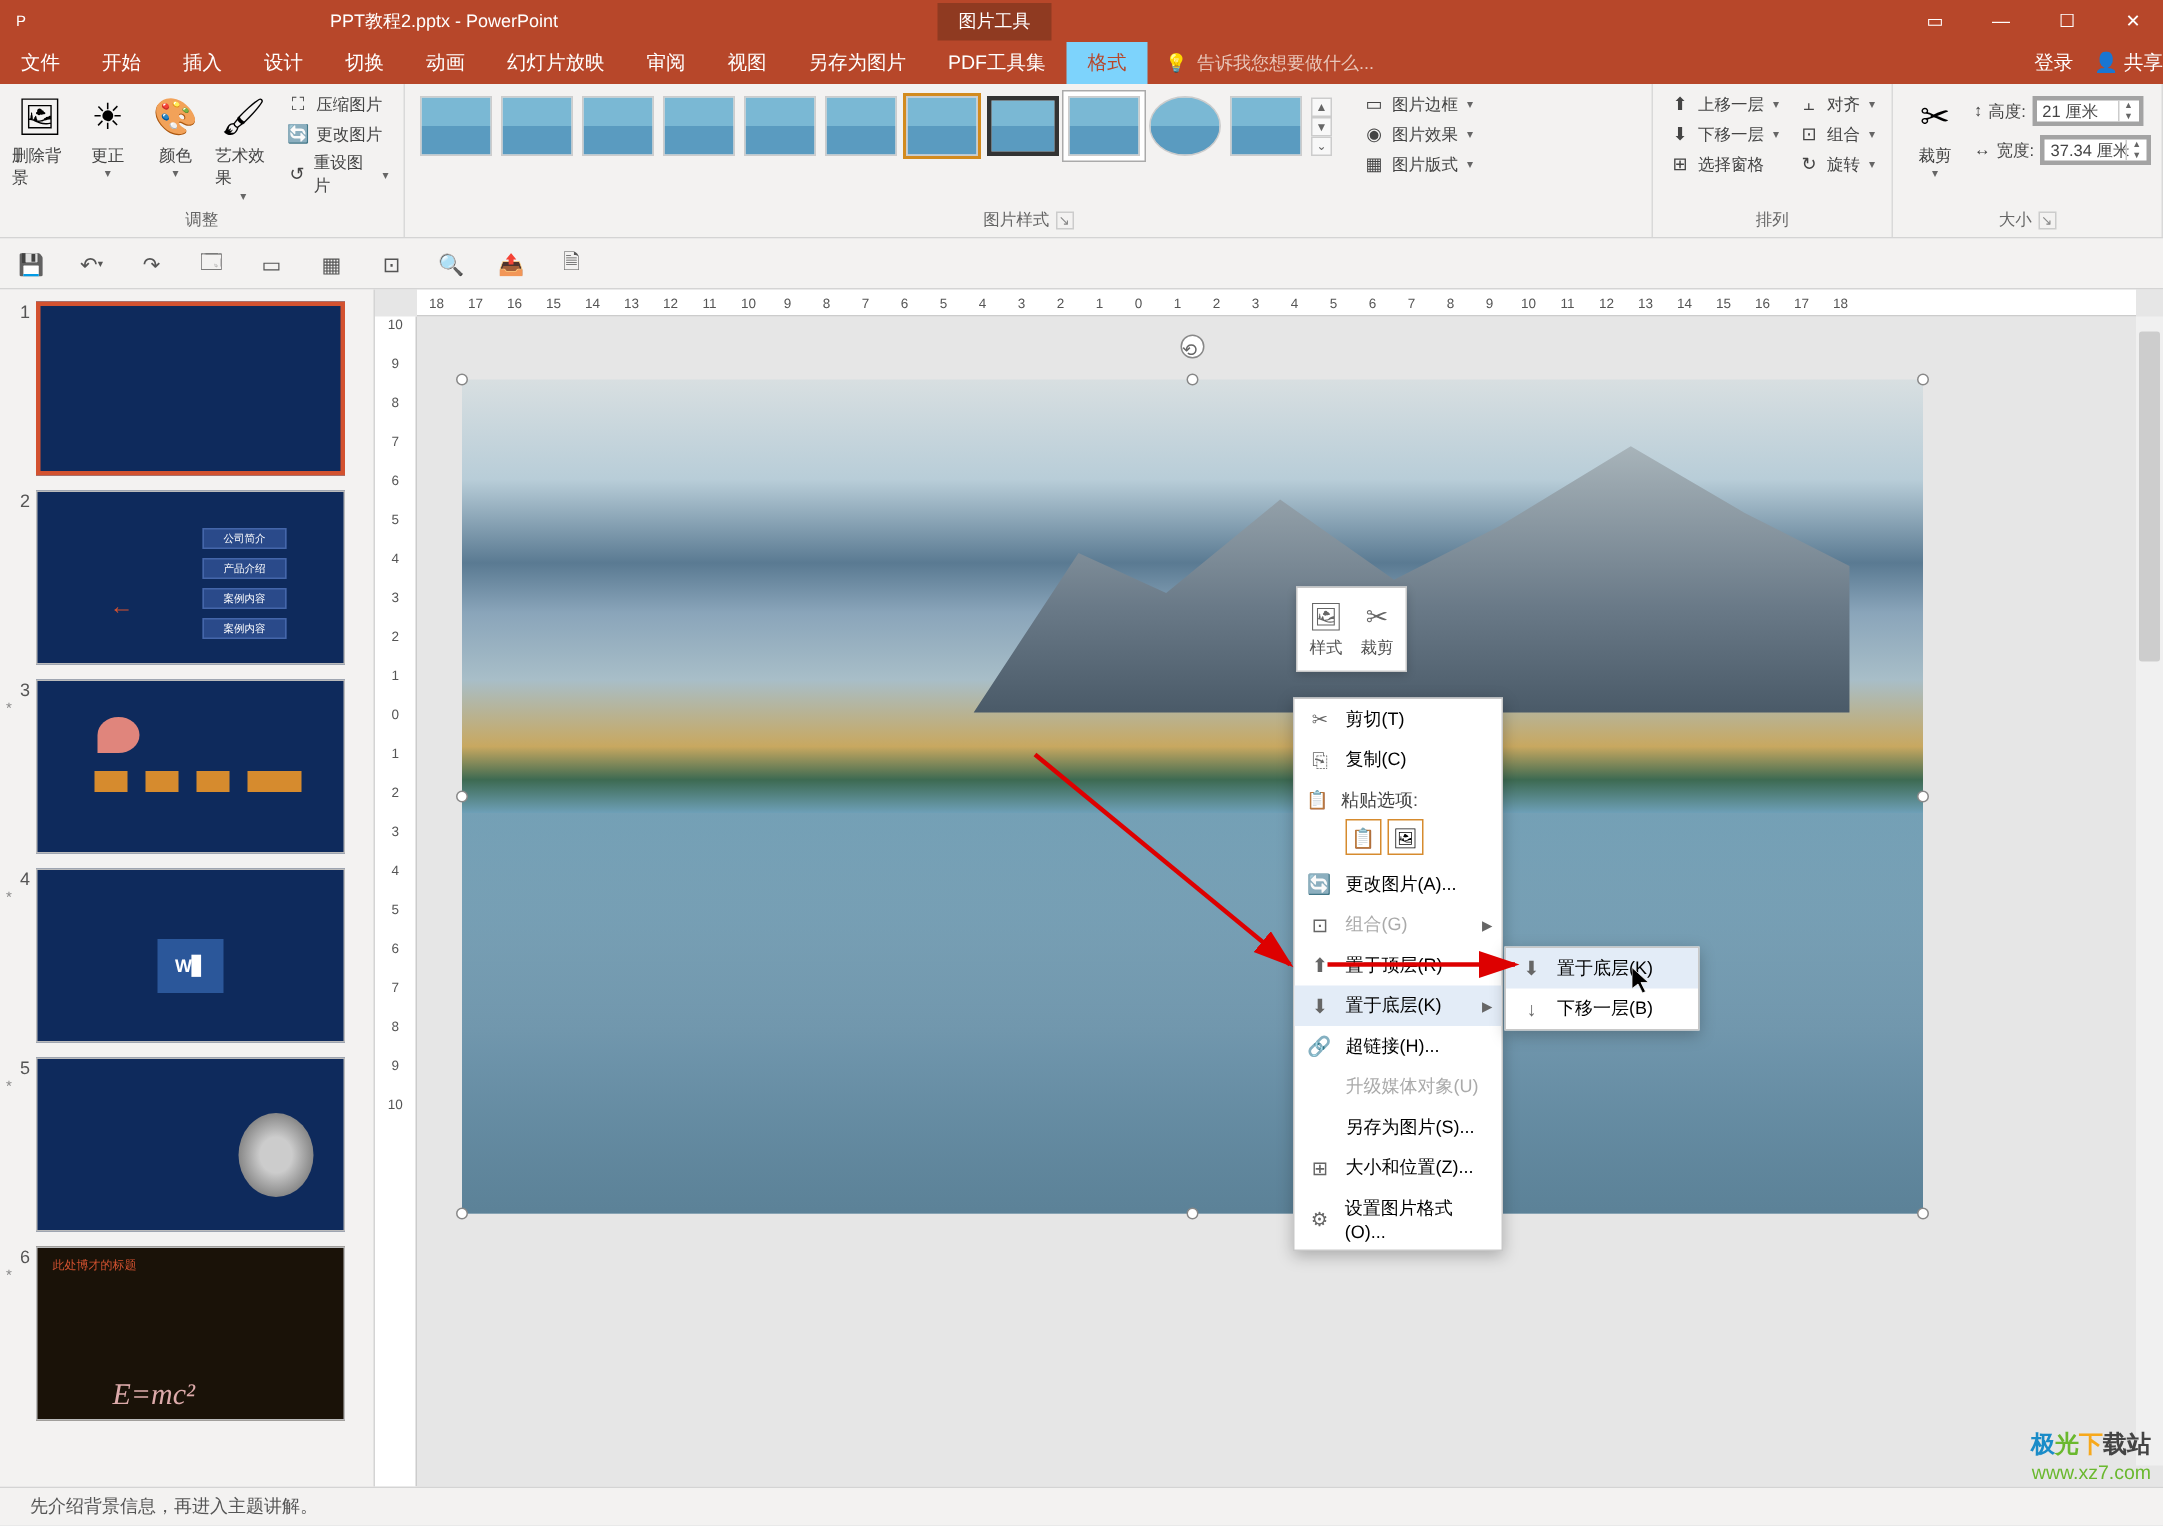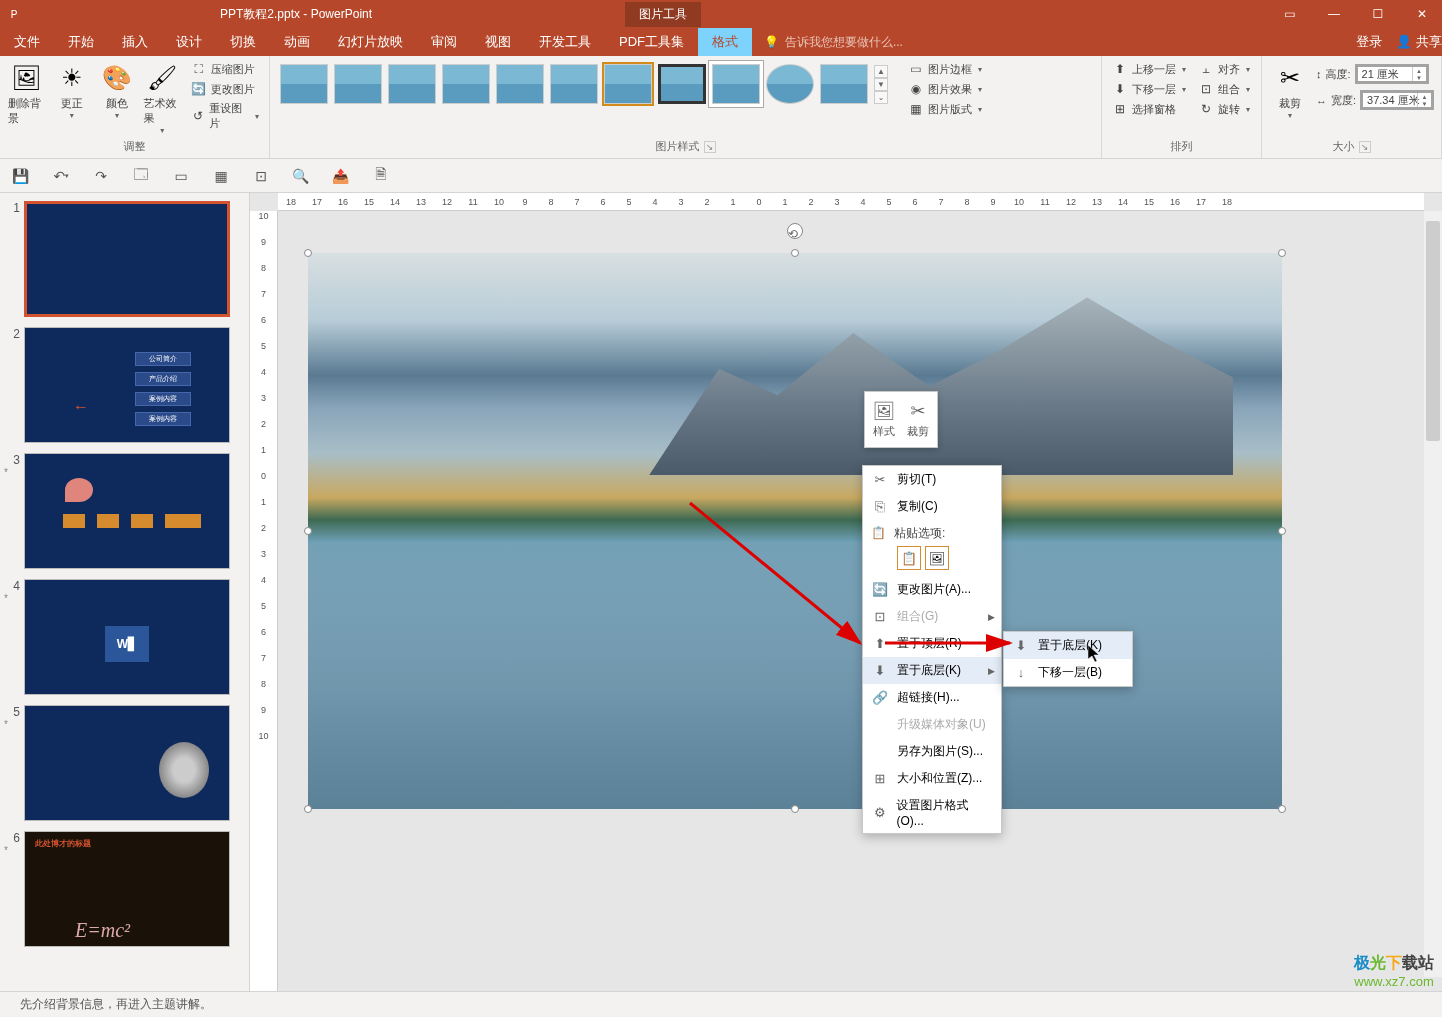--- a/index.html
+++ b/index.html
@@ -117,21 +117,21 @@
 
 .red-arrow { position: absolute; pointer-events: none; }
 
 
 .status-bar { height: 26px; background: #f3f2f1; border-top: 1px solid #d4d4d4; display: flex; align-items: center; padding: 0 20px; font-size: 12px; color: #555; }
 
 
 .watermark { position: absolute; right: 8px; bottom: 28px; text-align: right; }
 .watermark .l1 { font-size: 16px; font-weight: bold; }
 .watermark .l1 .c1 { color: #1a8cc8; } .watermark .l1 .c2 { color: #6ab82e; } .watermark .l1 .c3 { color: #f7a81b; } .watermark .l1 .c4 { color: #444; }
-.watermark .l2 { font-size: 13px; color: #6ab82e; text-align: center; }
+.watermark .l2 { font-size: 13px; color: #6ab82e; }
 
 .dialog-launcher { font-size: 9px; color: #888; display: inline-block; border: 1px solid #ccc; width: 12px; height: 12px; text-align: center; line-height: 10px; margin-left: 4px; }
 
 .scrollbar-v { position: absolute; right: 0; top: 18px; bottom: 14px; width: 18px; background: #f0f0f0; }
 .scrollbar-v .thumb-sb { position: absolute; top: 10px; width: 14px; left: 2px; height: 220px; background: #cdcdcd; border-radius: 2px; }
 </style>
 </head>
 <body>
 
 <div class="title-bar">
@@ -149,21 +149,21 @@
 <div class="menu-tabs">
   <div class="tab">文件</div>
   <div class="tab">开始</div>
   <div class="tab">插入</div>
   <div class="tab">设计</div>
   <div class="tab">切换</div>
   <div class="tab">动画</div>
   <div class="tab">幻灯片放映</div>
   <div class="tab">审阅</div>
   <div class="tab">视图</div>
-  <div class="tab">开发工具</div>
+  <div class="tab">另存为图片</div>
   <div class="tab">PDF工具集</div>
   <div class="tab active">格式</div>
   <div class="tell-me">
     <span class="bulb">💡</span>
     <span>告诉我您想要做什么...</span>
   </div>
   <div class="right-items">
     <span>登录</span>
     <span>👤 <span>共享</span></span>
   </div>
@@ -390,21 +390,21 @@
       <div class="slide">
           <div class="slide5-img"></div>
         </div>
     </div>
     <div class="thumb-item">
       <div>
           <div class="num">6</div>
           <div class="star">*</div>
         </div>
       <div class="slide" style="background:#1a1208; position:relative;">
-        <div style="position:absolute; top:6px; left:10px; font-size:8px; color:#d35230;font-weight:bold;">此处博才的标题</div>
+        <div style="position:absolute; top:6px; left:10px; font-size:8px; color:#d35230;">此处博才的标题</div>
         <div style="position:absolute; bottom:4px; left:50px; color:#daa; font-family:serif; font-style:italic; font-size:20px;">E=mc²</div>
       </div>
     </div>
   </div>
 
   <div class="editor">
     <div class="ruler-h" id="ruler-h">
         <span>18</span>
         <span>17</span>
         <span>16</span>

